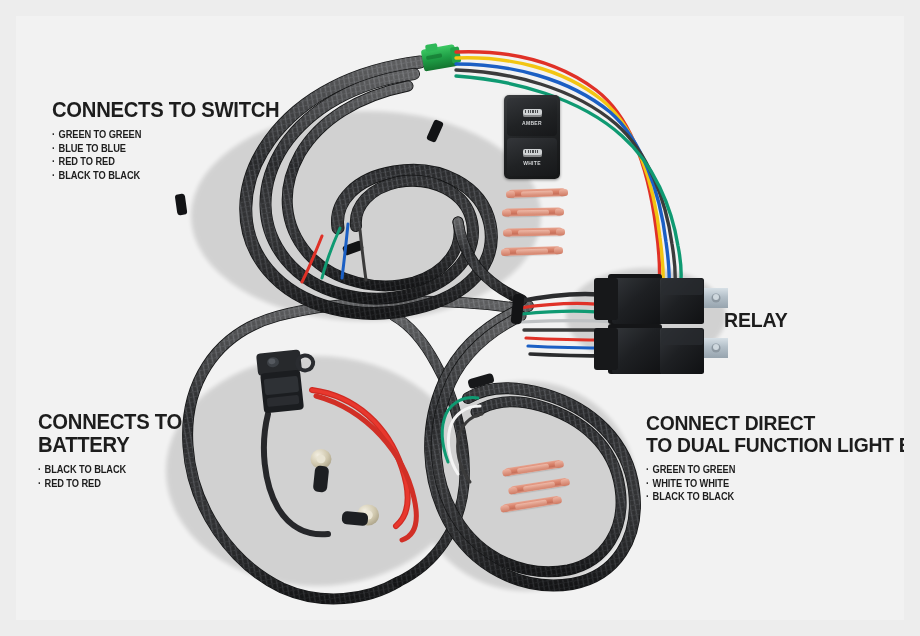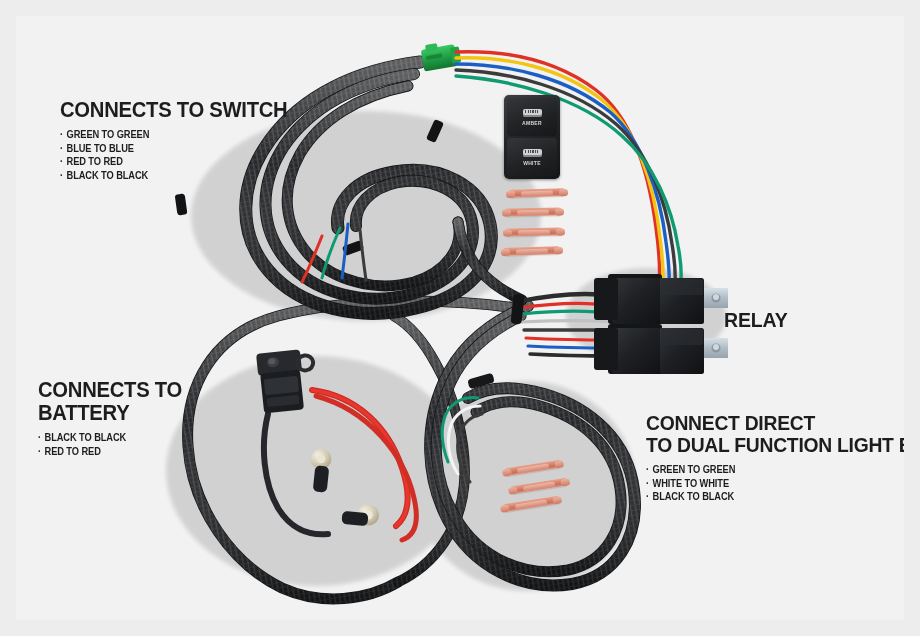--- a/index.html
+++ b/index.html
@@ -428,31 +428,31 @@
     <div class="butt" style="left:488px; top:448px; width:58px; transform:rotate(-9deg);">
         <i></i>
       </div>
     <div class="butt" style="left:494px; top:466px; width:58px; transform:rotate(-9deg);">
         <i></i>
       </div>
     <div class="butt" style="left:486px; top:484px; width:58px; transform:rotate(-9deg);">
         <i></i>
       </div>
 
-    <div class="callout" style="left:44px; top:82px;">
+    <div class="callout" style="left:36px; top:82px;">
       <h2>CONNECTS TO SWITCH</h2>
       <ul>
         <li>GREEN TO GREEN</li>
         <li>BLUE TO BLUE</li>
         <li>RED TO RED</li>
         <li>BLACK TO BLACK</li>
       </ul>
     </div>
 
-    <div class="callout" style="left:22px; top:362px;">
+    <div class="callout" style="left:22px; top:394px;">
       <h2>CONNECTS TO</h2>
       <h2>BATTERY</h2>
       <ul>
         <li>BLACK TO BLACK</li>
         <li>RED TO RED</li>
       </ul>
     </div>
 
     <div class="callout" style="left:630px; top:396px;">
       <h2 class="small">CONNECT DIRECT</h2>

